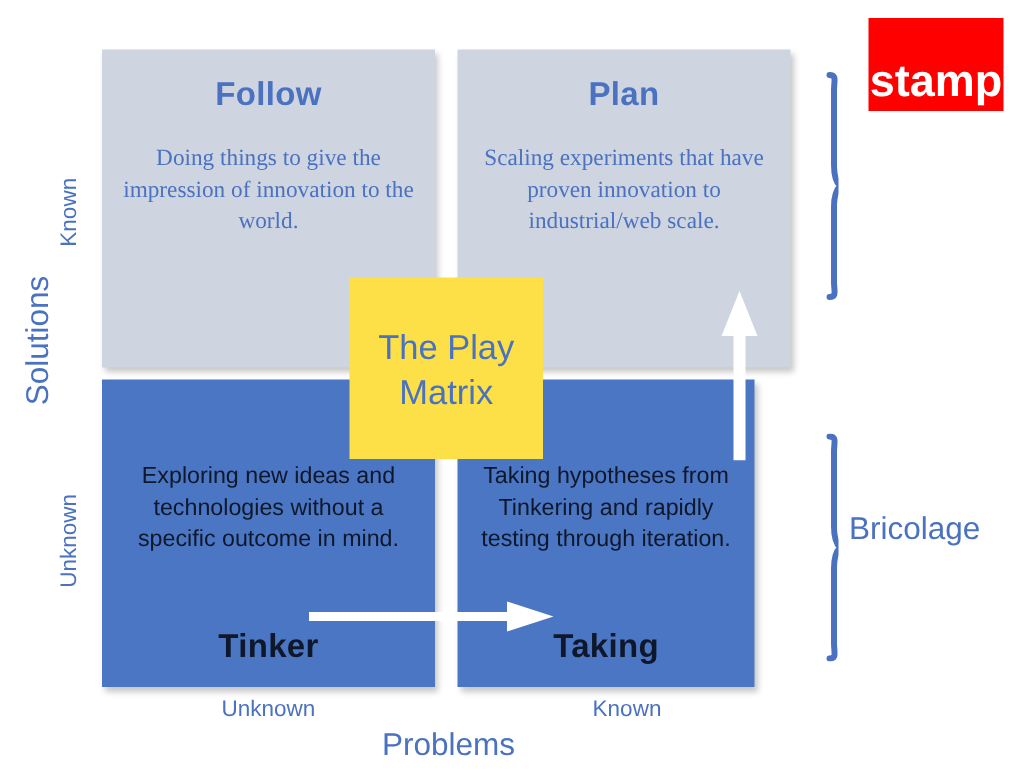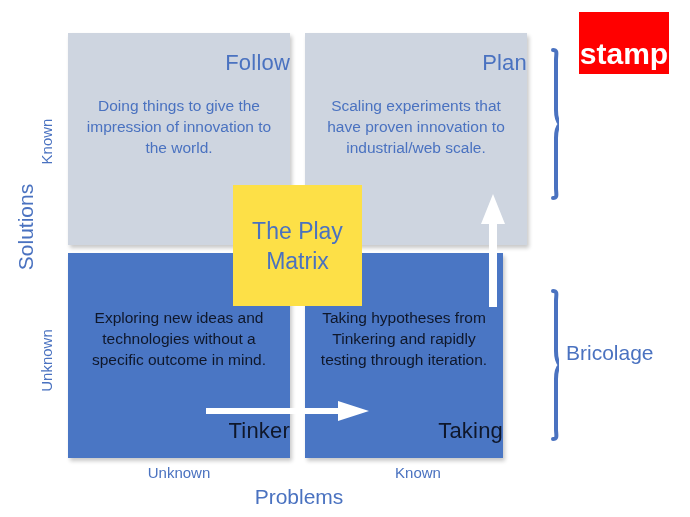--- a/index.html
+++ b/index.html
@@ -31,37 +31,37 @@
     color: #4a72c0;
   }
   .quad-bottom {
     background: #4a76c4;
     color: #0f172a;
   }
   .quad-title {
     position: absolute;
     left: 0;
     right: 0;
-    text-align: right;
+    text-align: center;
     font-size: 22px;
-    font-weight: 400;
+    font-weight: 700;
     letter-spacing: 0.2px;
     white-space: nowrap;
   }
   .quad-top .quad-title { top: 17px; }
   .quad-bottom .quad-title { bottom: 14px; }
   .quad-body {
     position: absolute;
     left: 10px;
     right: 10px;
     text-align: center;
     font-size: 15.5px;
     line-height: 21px;
   }
-  .quad-top .quad-body { top: 62px; }
+  .quad-top .quad-body { top: 62px; font-family: Liberation Serif, serif; }
   .quad-bottom .quad-body { top: 54px; }
 
   
   #quad-follow { left: 68px;  top: 33px;  width: 222px; height: 212px; }
   #quad-plan   { left: 305px; top: 33px;  width: 222px; height: 212px; }
   #quad-tinker { left: 68px;  top: 253px; width: 222px; height: 205px; }
   #quad-adapt  { left: 305px; top: 253px; width: 198px; height: 205px; }
 
   
   #center-card {

